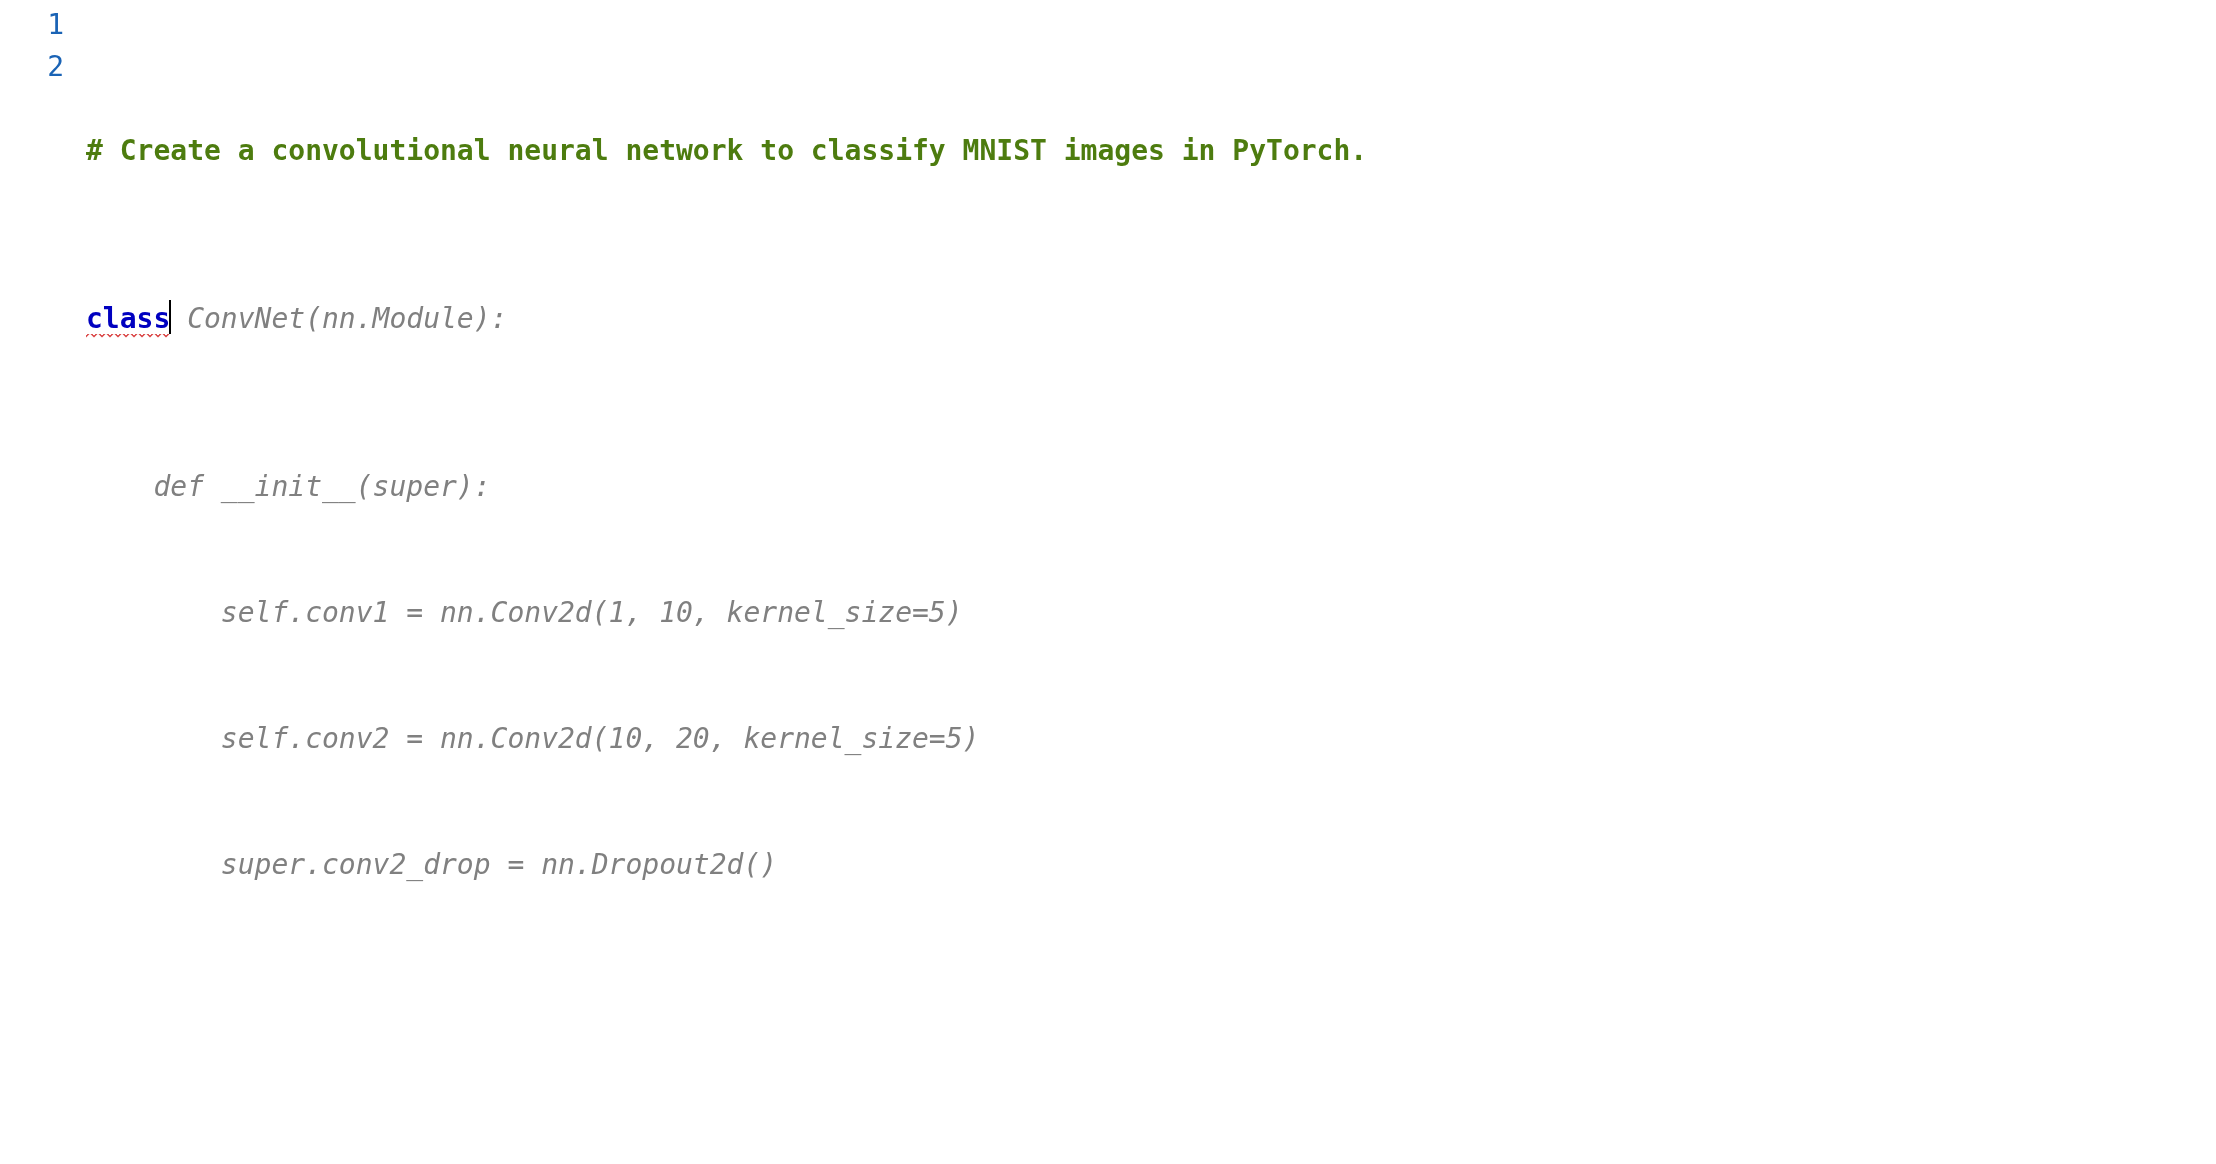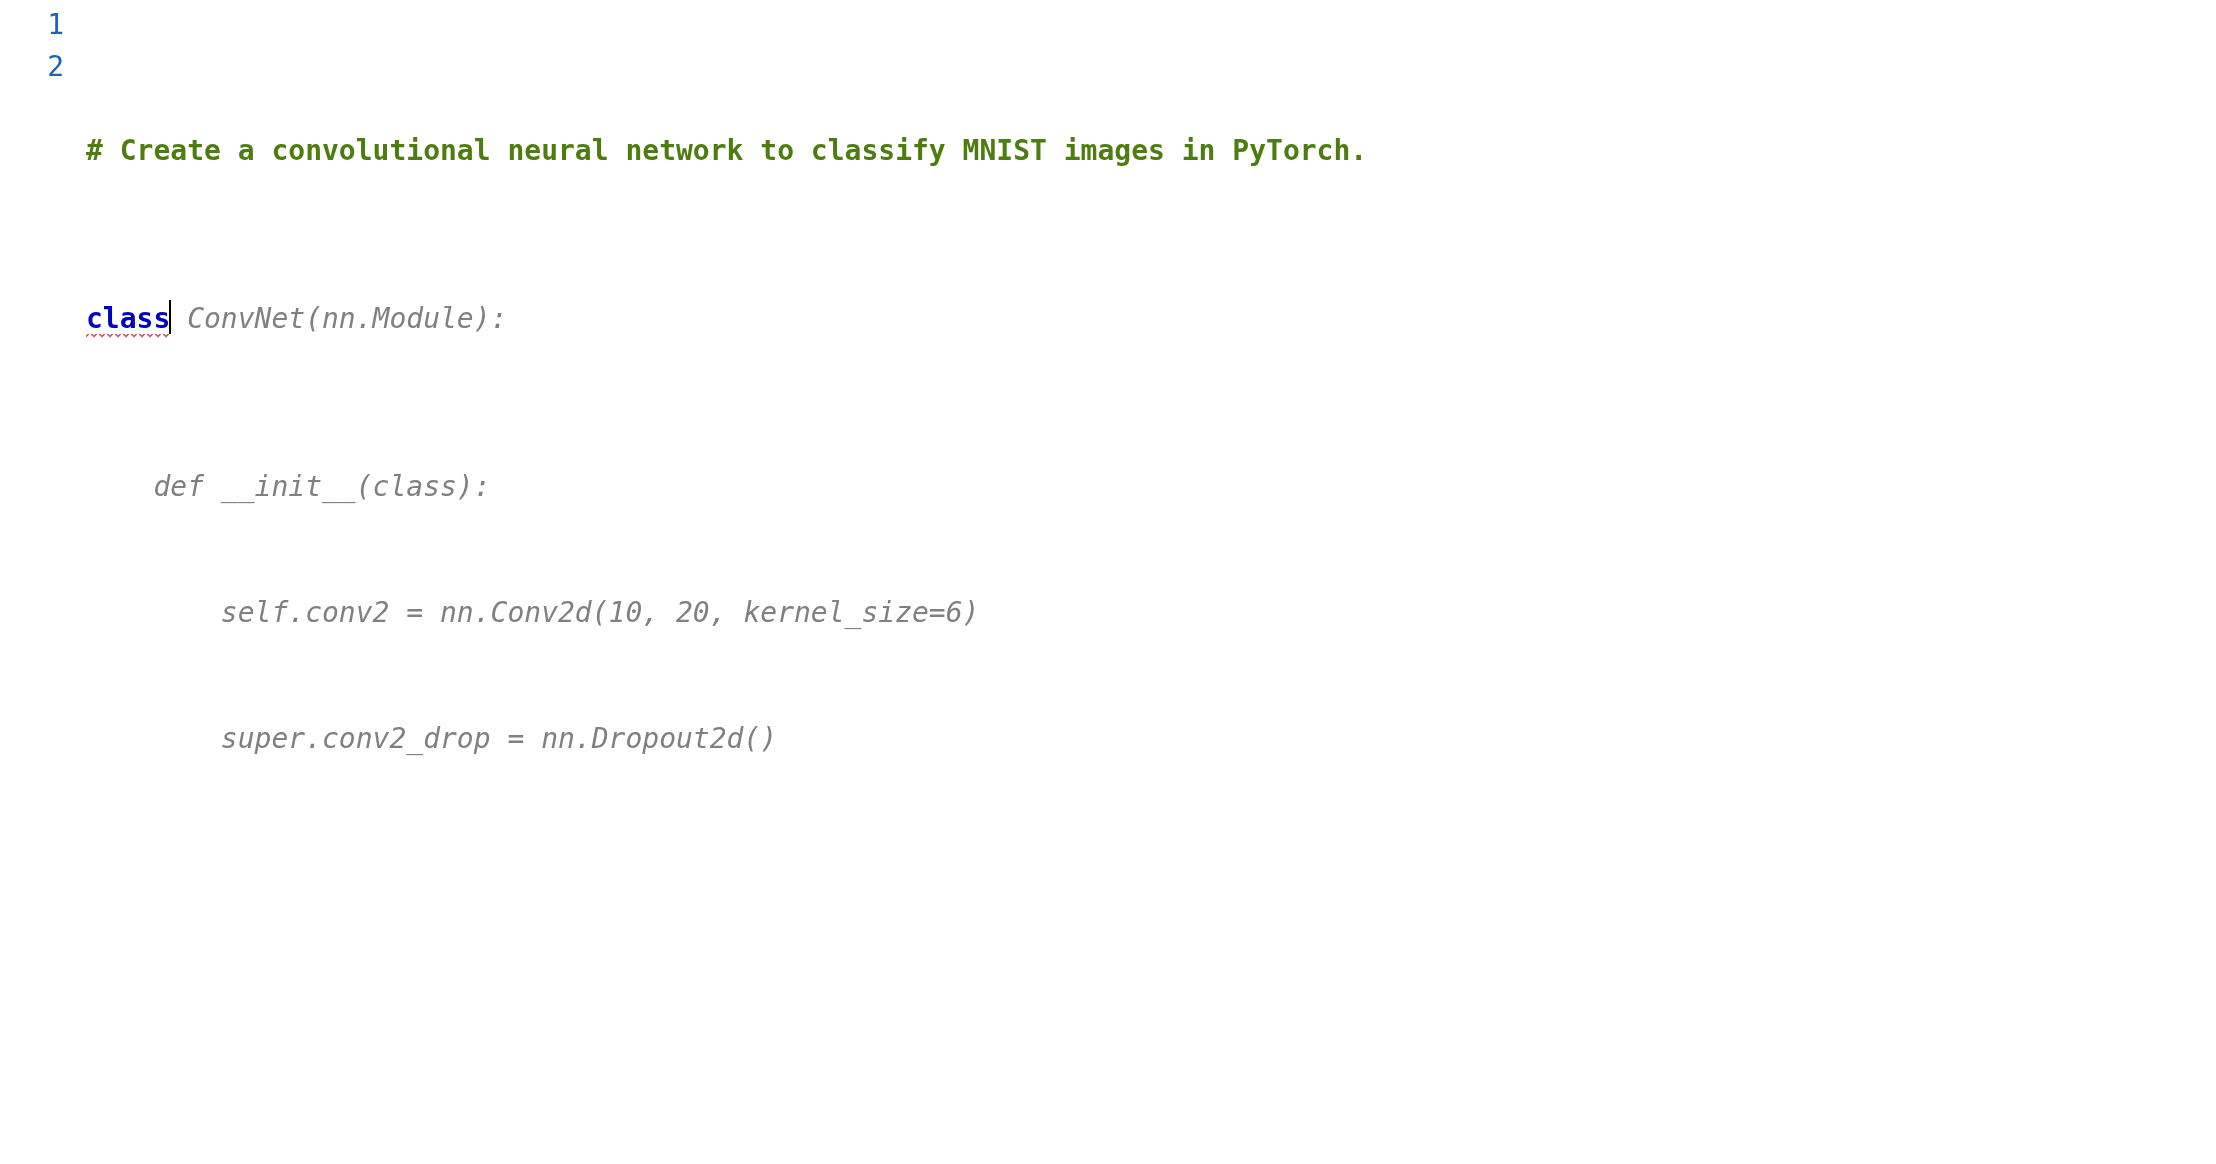--- a/index.html
+++ b/index.html
@@ -88,22 +88,23 @@
   <div class="gutter">
     <div class="ln">1</div>
     <div class="ln">2</div>
   </div>
   <div class="code">
 
     <span class="line"><span class="comment"># Create a convolutional neural network to classify MNIST images in PyTorch.</span></span>
 
     <span class="line"><span class="active-line-bg"></span><span class="kw squiggle">class</span><span class="caret"></span><span class="suggestion"> ConvNet(nn.Module):</span></span>
 
-    <span class="line"><span class="suggestion">    def __init__(class):</span></span>
-    <span class="line"><span class="suggestion">        self.conv2 = nn.Conv2d(10, 20, kernel_size=6)</span></span>
+    <span class="line"><span class="suggestion">    def __init__(super):</span></span>
+    <span class="line"><span class="suggestion">        self.conv1 = nn.Conv2d(1, 10, kernel_size=5)</span></span>
+    <span class="line"><span class="suggestion">        self.conv2 = nn.Conv2d(10, 20, kernel_size=5)</span></span>
     <span class="line"><span class="suggestion">        super.conv2_drop = nn.Dropout2d()</span></span>
     
     
     
     
     
     
     
     
     

